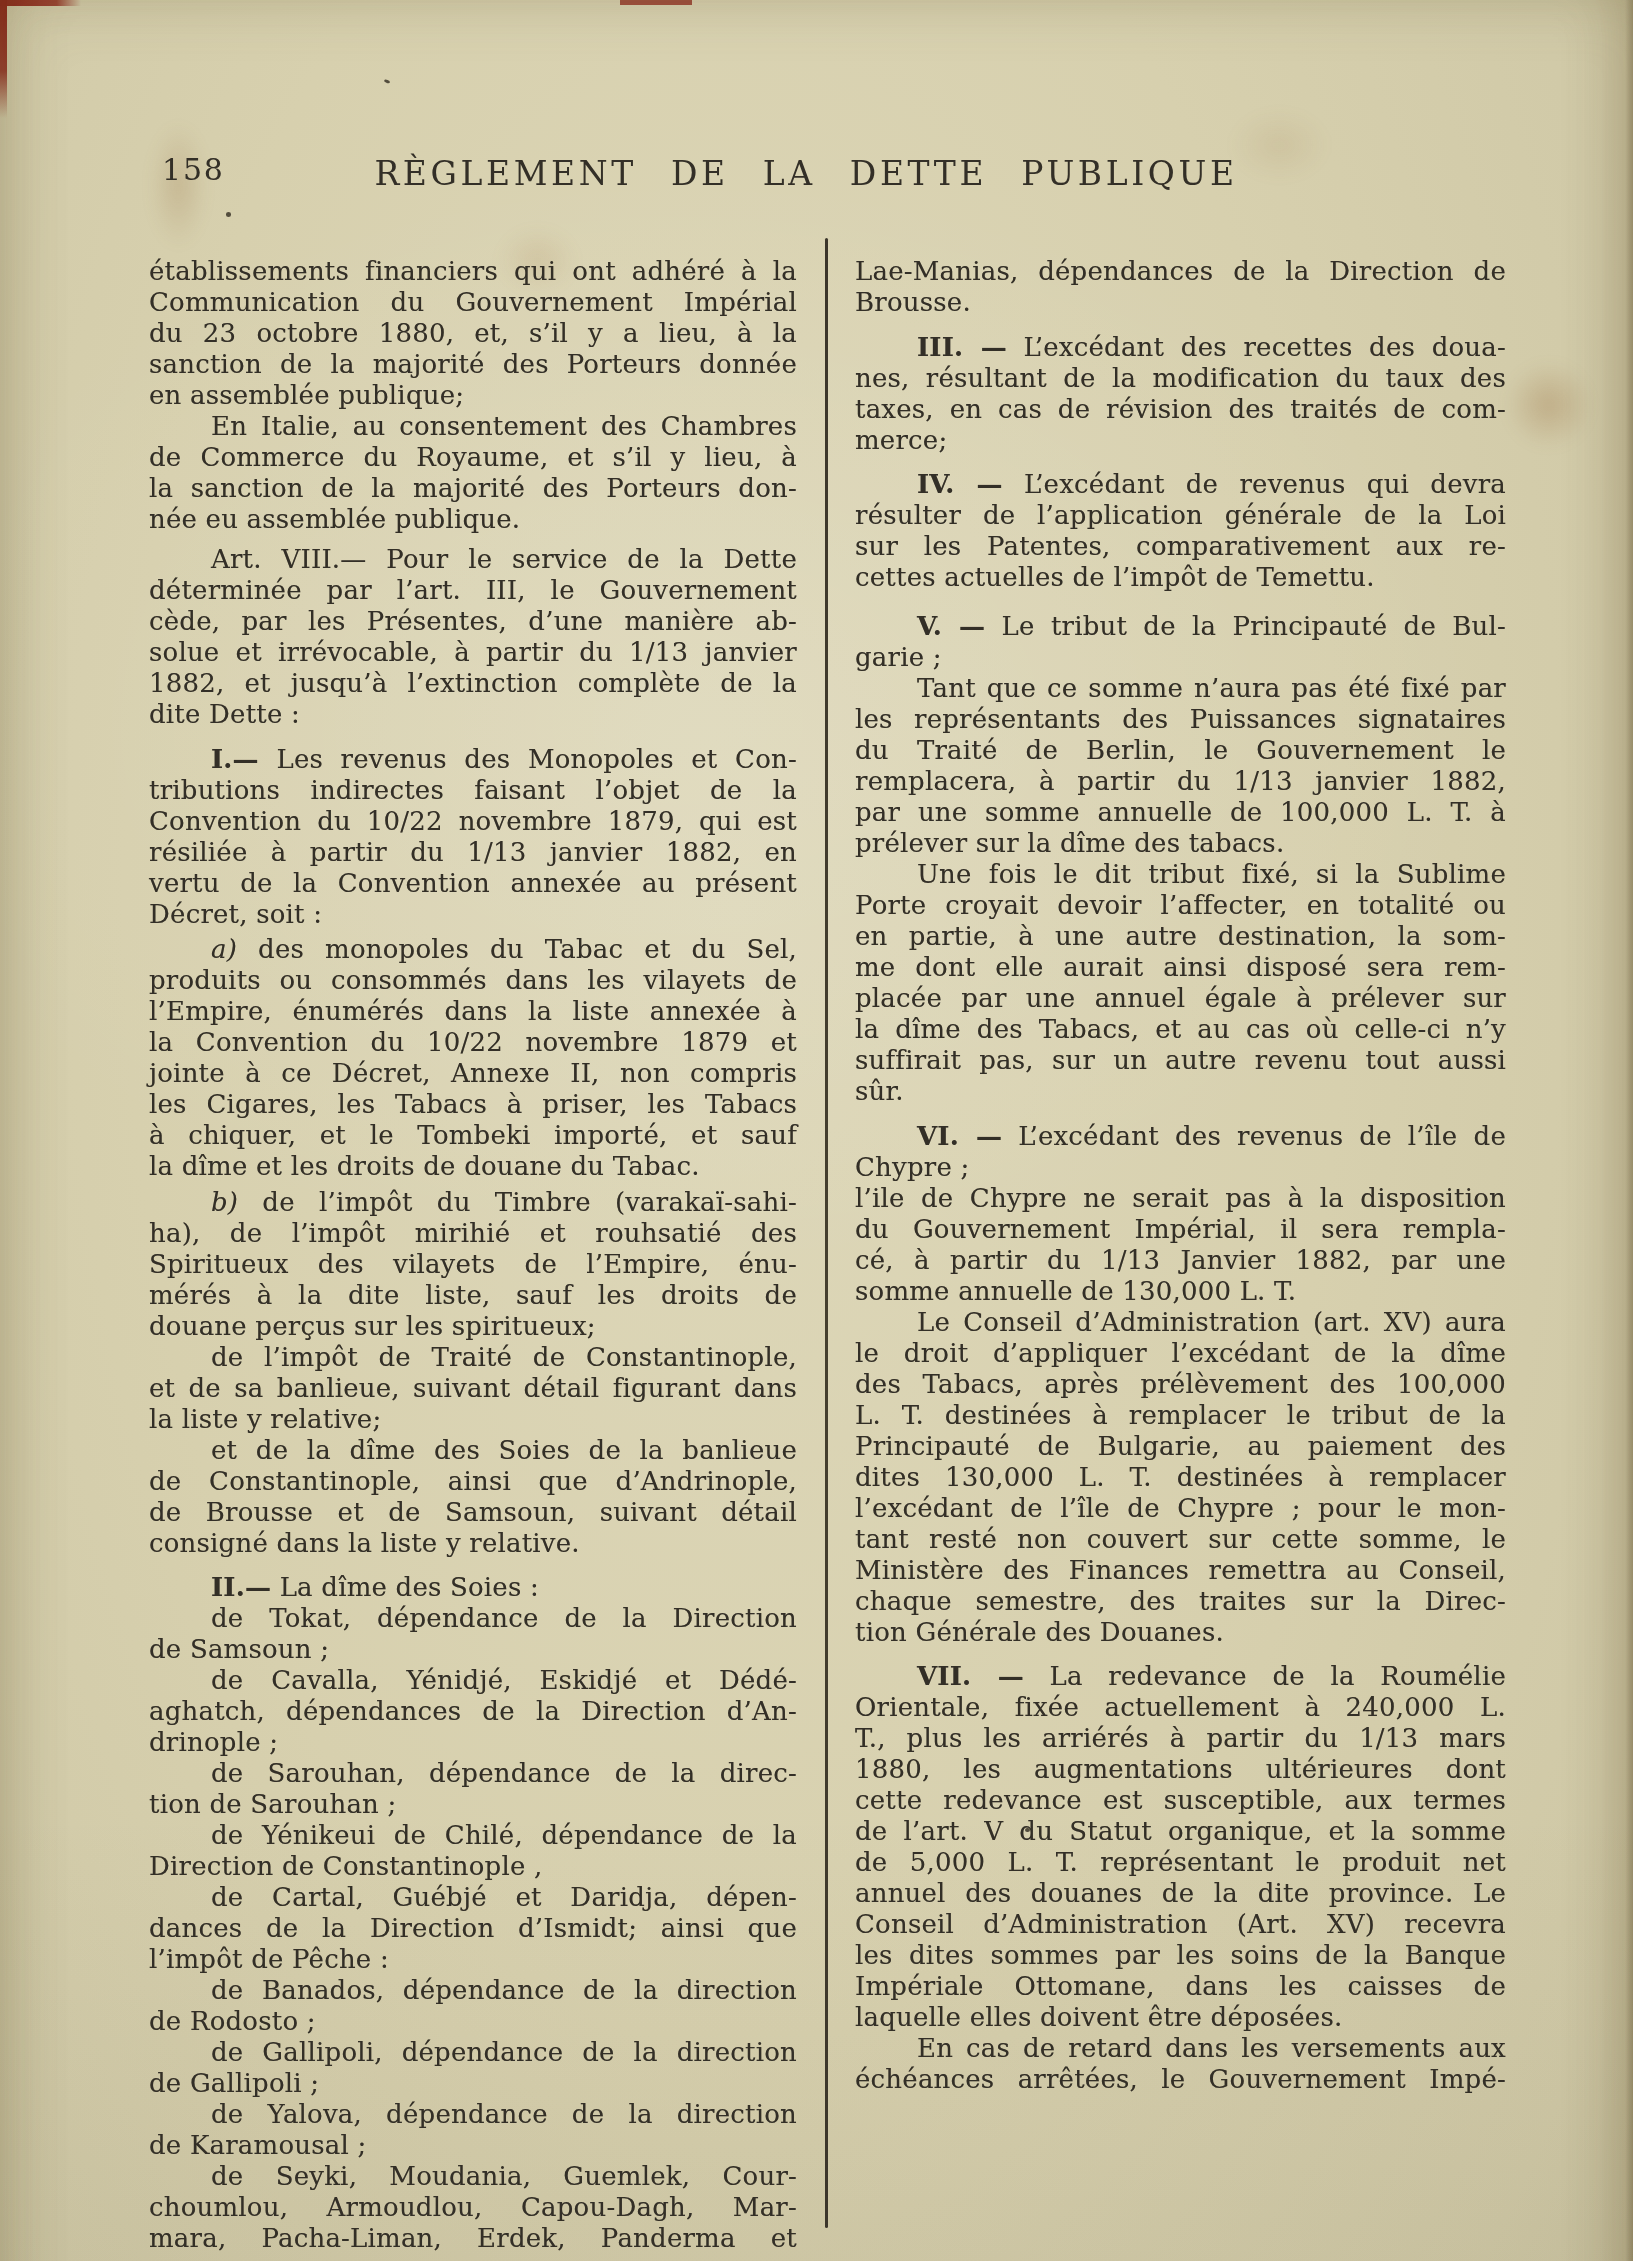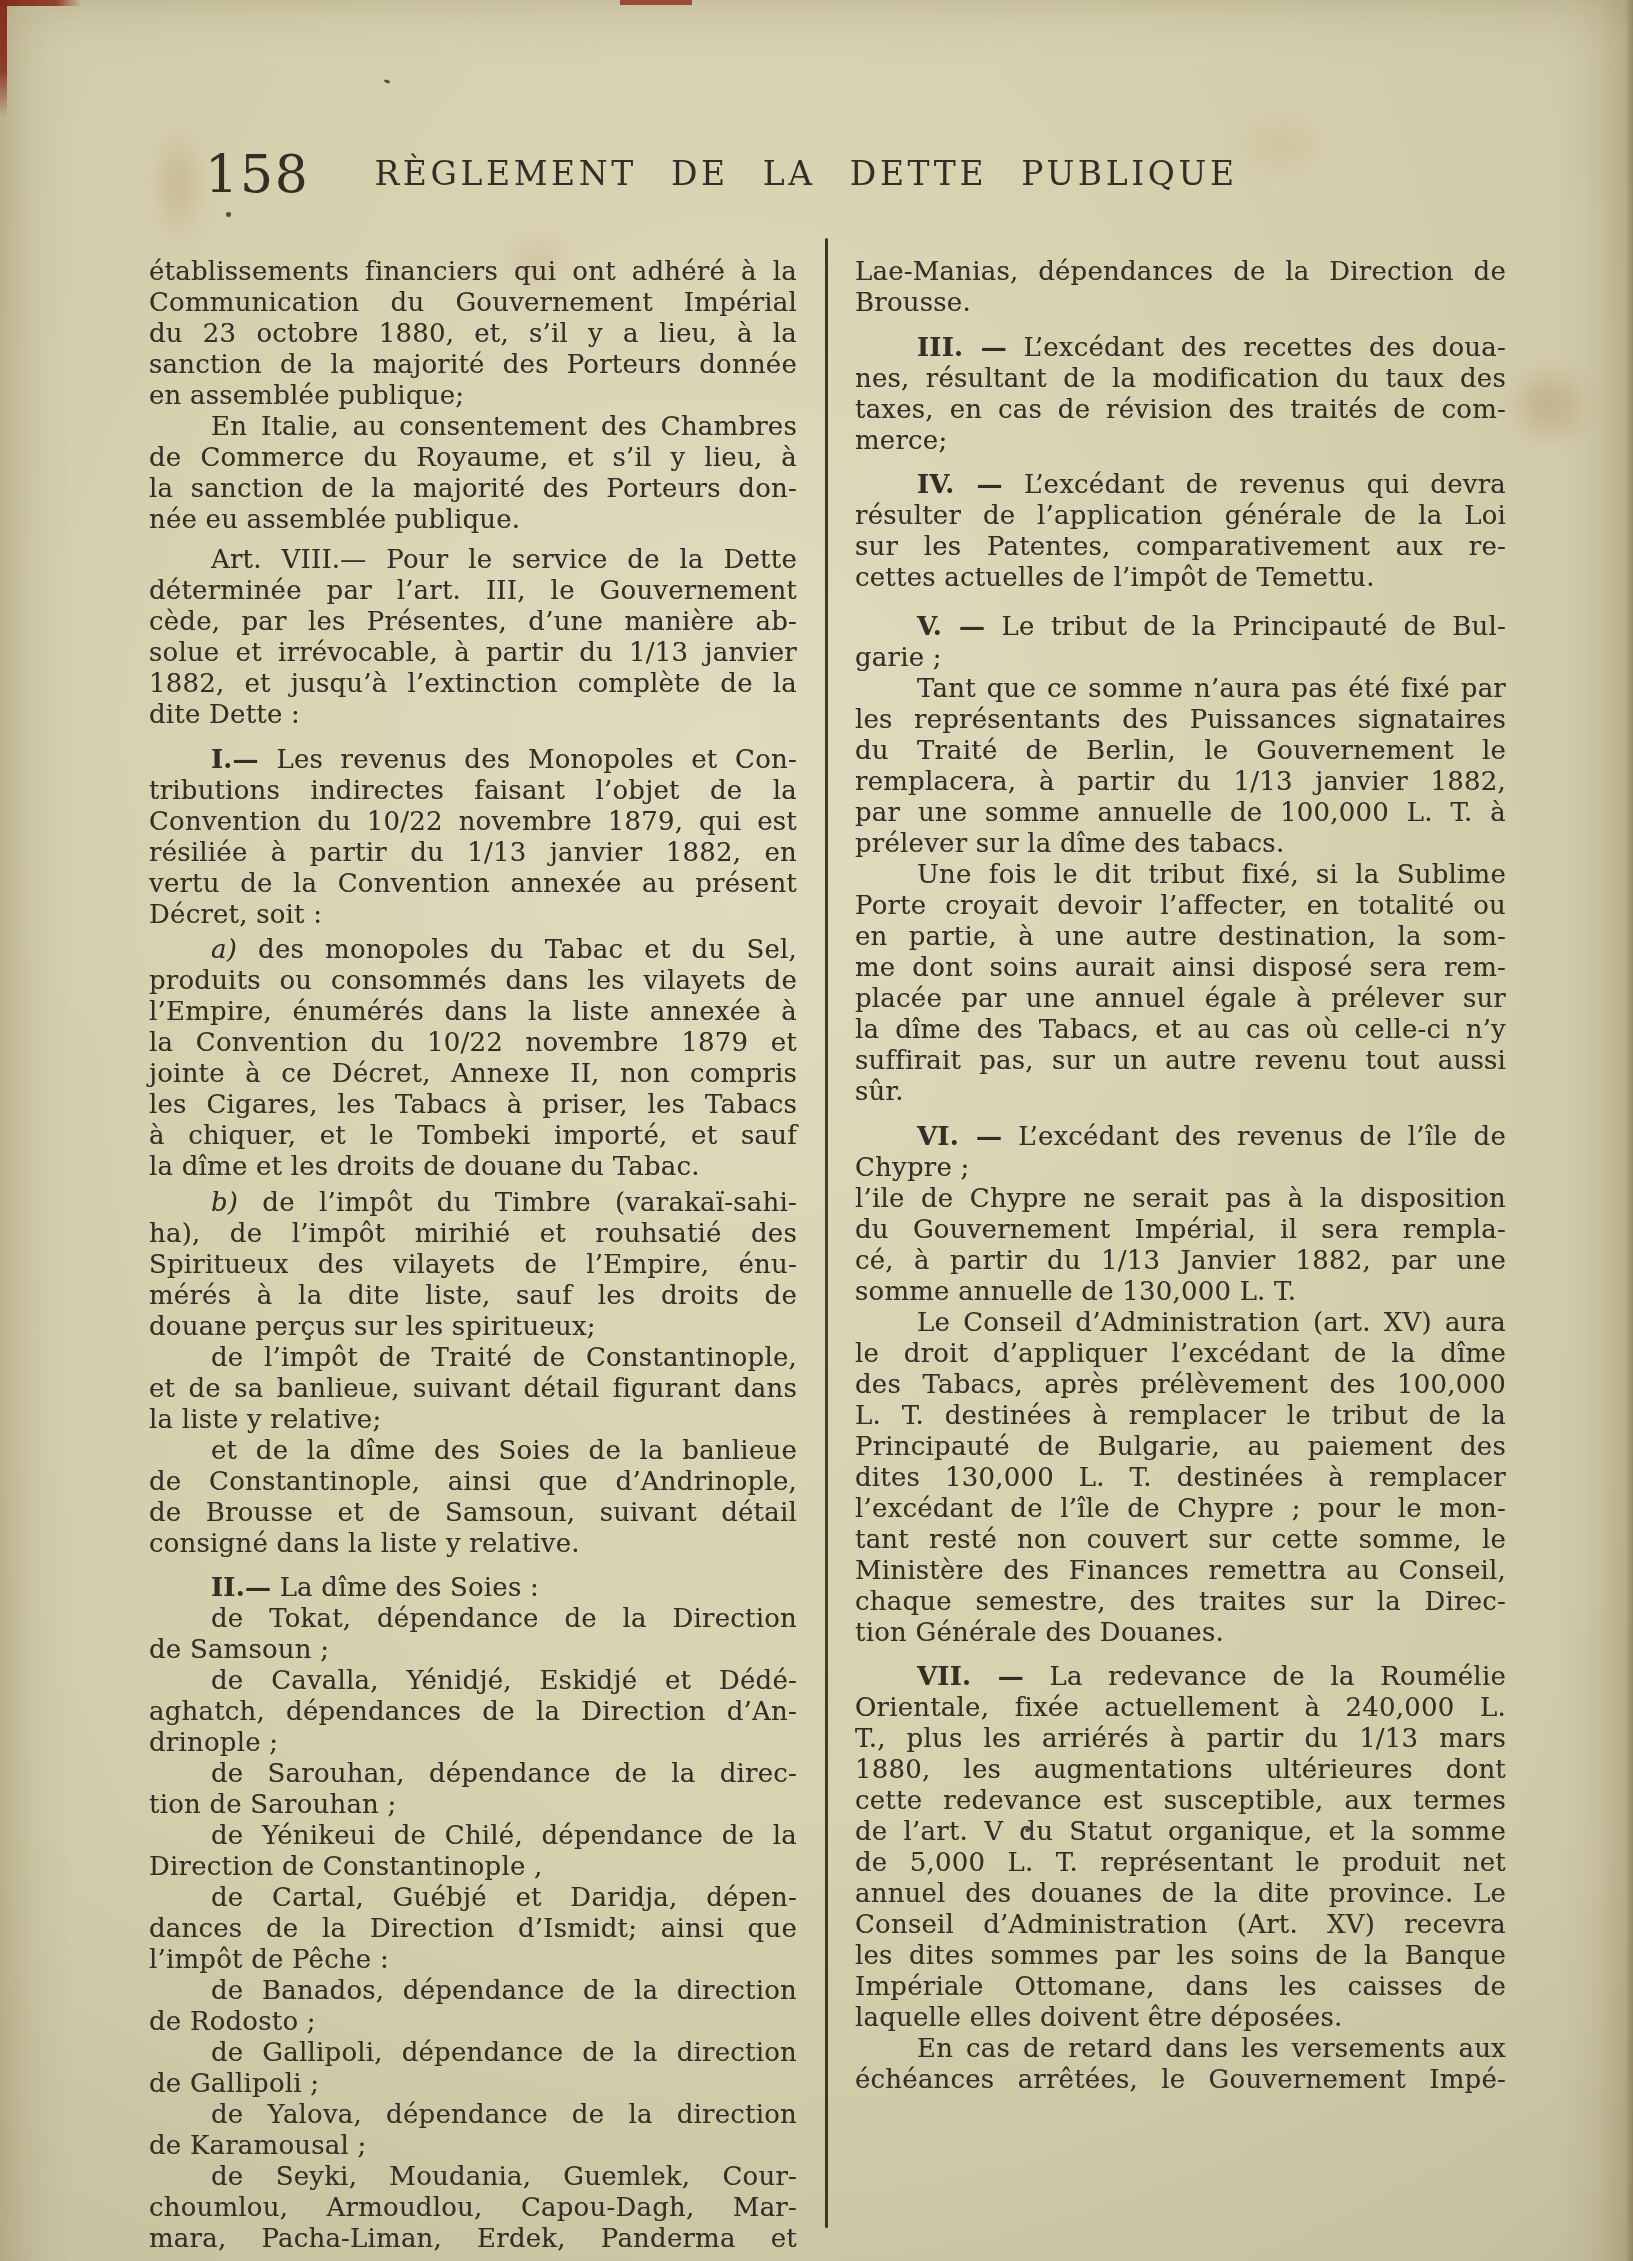--- a/index.html
+++ b/index.html
@@ -16,22 +16,22 @@
   }
   .page::after{
     content:"";position:absolute;inset:0;pointer-events:none;
     box-shadow:
       inset -16.3px -22.6px 54px rgba(110,95,55,0.28),
       inset 18px 13.6px 54px rgba(110,95,55,0.12),
       inset 0 -54px 72px rgba(100,88,50,0.15);
   }
   
   .pagenum{
-    position:absolute;left:162px;top:144px;
-    font-size:52px;letter-spacing:1.8px;margin-left:43px;
+    position:absolute;left:162px;top:152px;
+    font-size:30px;letter-spacing:1.8px;
   }
   .title{
     position:absolute;left:0;right:0;top:154px;
     text-align:center;
     font-size:33px;letter-spacing:3.6px;word-spacing:20px;
     transform:translateX(-11px);
     white-space:nowrap;
   }
   
   .columns{
@@ -226,21 +226,21 @@
           <div class="line just">les représentants des Puissances signataires</div>
           <div class="line just">du Traité de Berlin, le Gouvernement le</div>
           <div class="line just">remplacera, à partir du 1/13 janvier 1882,</div>
           <div class="line just">par une somme annuelle de 100,000 L. T. à</div>
           <div class="line">prélever sur la dîme des tabacs.</div>
         </div>
         <div class="para">
           <div class="line just ind">Une fois le dit tribut fixé, si la Sublime</div>
           <div class="line just">Porte croyait devoir l’affecter, en totalité ou</div>
           <div class="line just">en partie, à une autre destination, la som-</div>
-          <div class="line just">me dont soins aurait ainsi disposé sera rem-</div>
+          <div class="line just">me dont elle aurait ainsi disposé sera rem-</div>
           <div class="line just">placée par une annuel égale à prélever sur</div>
           <div class="line just">la dîme des Tabacs, et au cas où celle-ci n’y</div>
           <div class="line just">suffirait pas, sur un autre revenu tout aussi</div>
           <div class="line">sûr.</div>
         </div>
         <div class="para" style="margin-top: 13.6px;">
           <div class="line just ind"><span class="lead bold">VI. —</span> L’excédant des revenus de l’île de</div>
           <div class="line">Chypre ;</div>
         </div>
         <div class="para">

